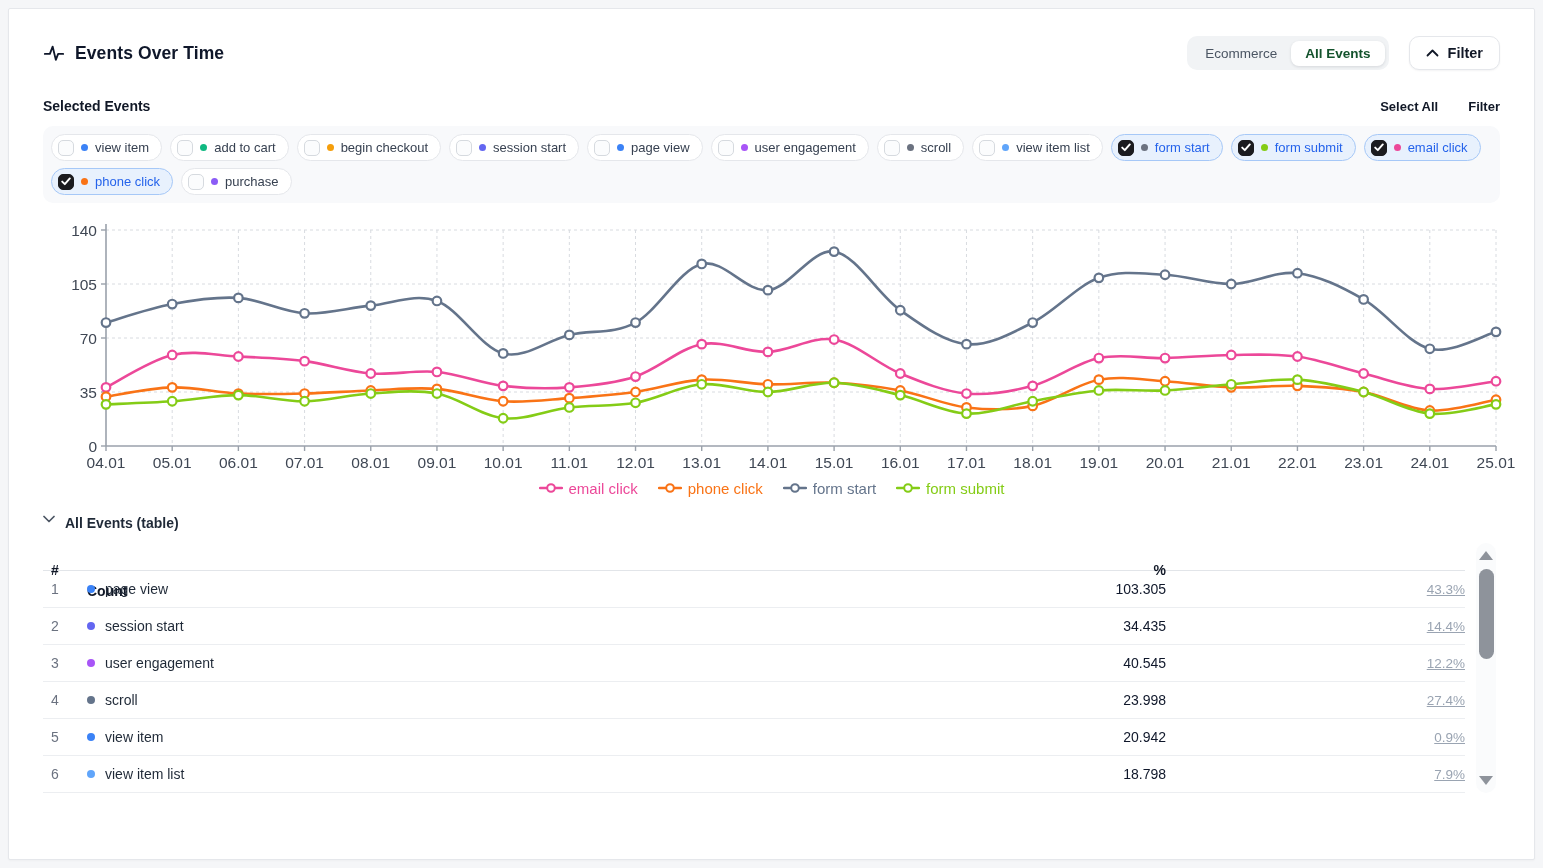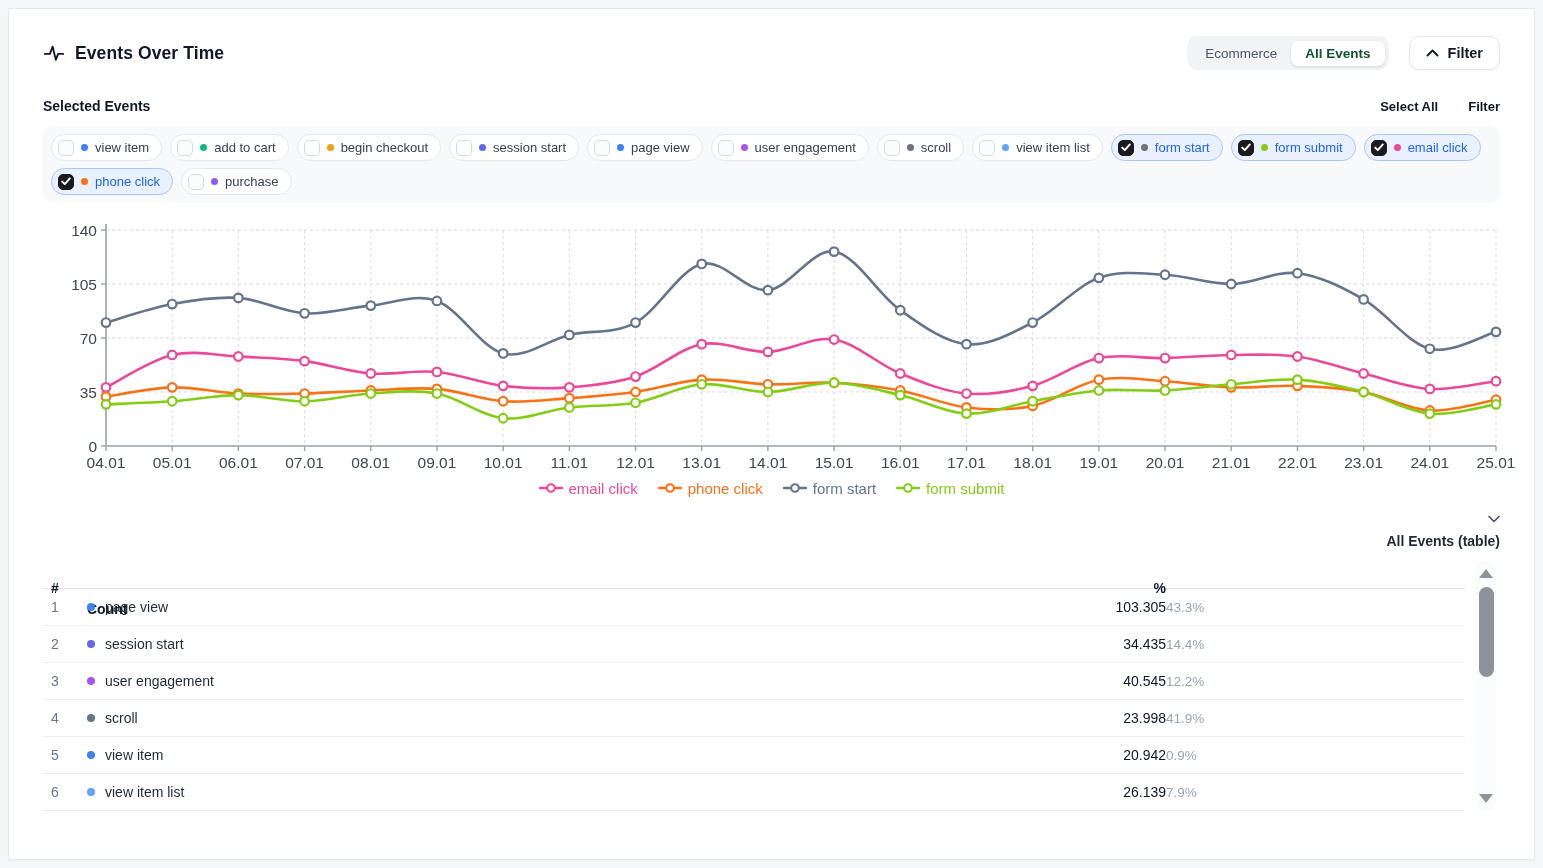--- a/index.html
+++ b/index.html
@@ -28,33 +28,33 @@
   .cb.on { background:#1b1b1f; border-color:#1b1b1f; }
   .dot { width:7px; height:7px; border-radius:50%; flex:0 0 auto; }
 
   
   .chart-wrap { margin-top:17px; }
   #chart-svg { display:block; overflow:visible; }
   .legend { display:flex; justify-content:center; align-items:center; gap:20px; margin-top:4px; height:24px; }
   .legend-item { display:inline-flex; align-items:center; gap:6px; font-size:15px; cursor:pointer; }
 
   
-  .tbl-head-row { display:flex; align-items:flex-end; gap:10px; margin-top:15px;flex-direction:column; }
+  .tbl-head-row { display:flex; align-items:flex-start; gap:10px; margin-top:15px; }
   .tbl-sec-title { font-size:14px; font-weight:700; color:#1f2937; }
   .tbl-zone { position:relative; margin-top:10px; }
   .grid-table { width:1422px; }
   .trow { display:grid; grid-template-columns:44px 1fr 300px 299px; align-items:center; height:37px; border-bottom:1px solid #eceef1; }
   .trow.head { height:30px; border-bottom:1px solid #e2e5e9; }
   .th { font-size:14px; font-weight:700; color:#111827; }
   .td-rank { font-size:14px; color:#6b7280; padding-left:8px; }
   .th.rank { padding-left:8px; }
   .td-event { display:flex; align-items:center; gap:10px; font-size:14px; color:#1f2937; }
   .td-count { text-align:right; font-size:14px; color:#0f172a; font-weight:400; }
   .th.count { text-align:left;margin-top:42px; }
-  .td-pct { font-size:13.5px; color:#9aa4b2; }
+  .td-pct { text-align:right; font-size:13.5px; color:#9aa4b2;text-decoration:underline; }
   .th.pct { text-align:right; }
 
   
   .sbar { position:absolute; top:2px; bottom:0; right:4px; width:20px; background:#fafbfc; border-radius:10px; display:flex; flex-direction:column; align-items:center; }
   .sb-up { width:0; height:0; border-left:7px solid transparent; border-right:7px solid transparent; border-bottom:9px solid #8e939b; margin-top:8px; cursor:pointer; }
   .sb-down { width:0; height:0; border-left:7px solid transparent; border-right:7px solid transparent; border-top:9px solid #8e939b; position:absolute; bottom:8px; cursor:pointer; }
   .sb-thumb { width:15px; height:90px; background:#8e939b; border-radius:8px; margin-top:9px; cursor:grab; }
 </style>
 </head>
 <body>
@@ -430,38 +430,38 @@
             <span class="td-count">40.545</span>
             <span class="td-pct">12.2%</span>
           </div>
           <div class="trow">
             <span class="td-rank">4</span>
             <span class="td-event">
               <span class="dot" style="width: 8px; height: 8px; background: rgb(100, 116, 139);"></span>
               <span>scroll</span>
             </span>
             <span class="td-count">23.998</span>
-            <span class="td-pct">41.9%</span>
+            <span class="td-pct">27.4%</span>
           </div>
           <div class="trow">
             <span class="td-rank">5</span>
             <span class="td-event">
               <span class="dot" style="width: 8px; height: 8px; background: rgb(59, 130, 246);"></span>
               <span>view item</span>
             </span>
             <span class="td-count">20.942</span>
             <span class="td-pct">0.9%</span>
           </div>
           <div class="trow">
             <span class="td-rank">6</span>
             <span class="td-event">
               <span class="dot" style="width: 8px; height: 8px; background: rgb(96, 165, 250);"></span>
               <span>view item list</span>
             </span>
-            <span class="td-count">26.139</span>
+            <span class="td-count">18.798</span>
             <span class="td-pct">7.9%</span>
           </div>
         </div>
     </div>
     <div class="sbar">
       <span class="sb-up"></span>
       <span class="sb-thumb"></span>
       <span class="sb-down"></span>
     </div>
   </div>

